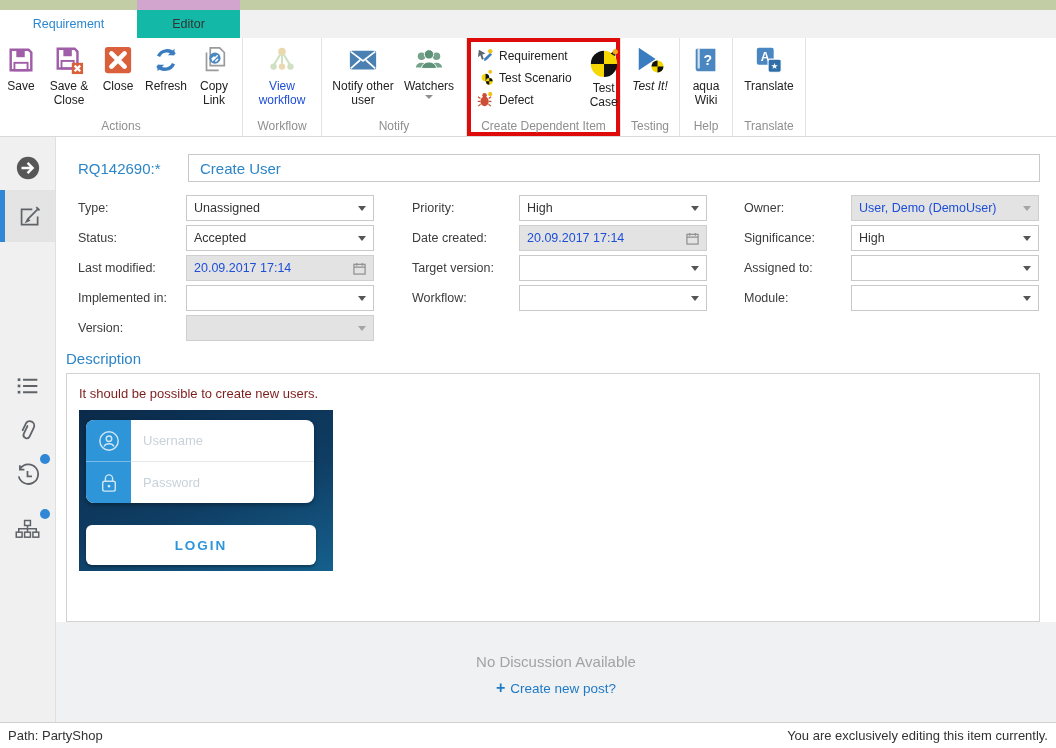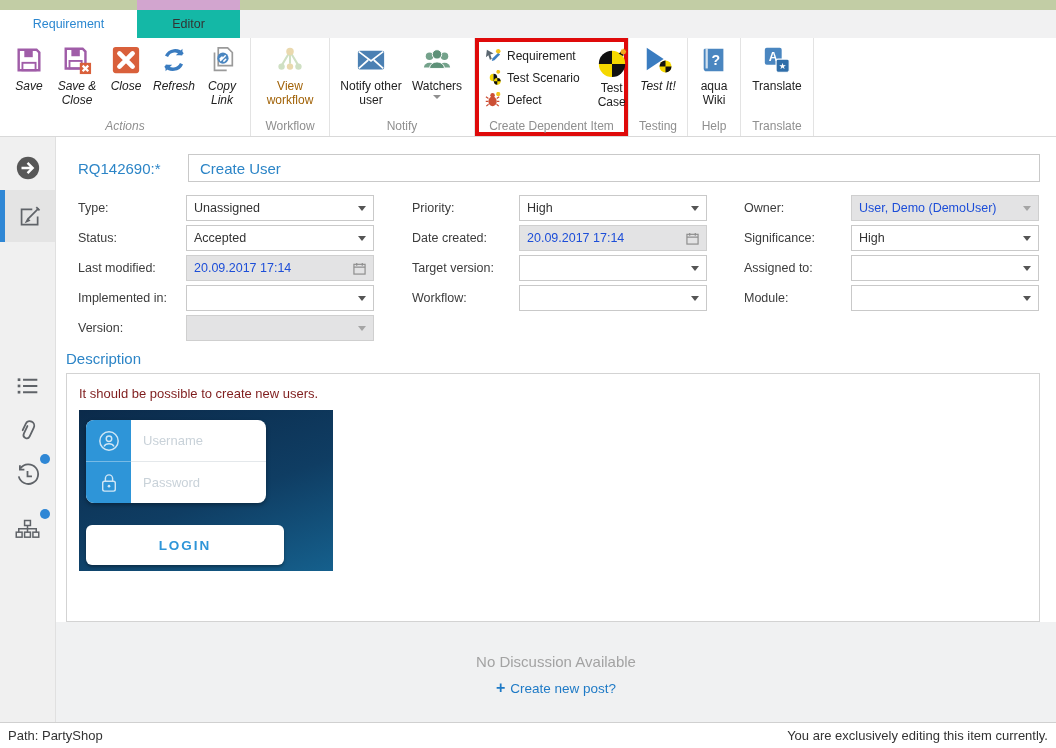--- a/index.html
+++ b/index.html
@@ -17,21 +17,21 @@
   .tab.active { width:137px; background:#fff; color:#2b87d0; }
   .tab.inactive { width:103px; background:#14b8a6; color:#333; }
 
   
   .ribbon { position:absolute; left:0; top:38px; width:1056px; height:99px; background:#fff; border-bottom:1px solid #d9d9d9; display:flex; }
   .rgroup { position:relative; height:98px; border-right:1px solid #e3e3e3; padding:6px 6px 16px 6px; display:flex; align-items:flex-start; }
   .rgroup .glabel { position:absolute; bottom:3px; left:0; right:0; text-align:center; font-size:12px; color:#8f8f8f; white-space:nowrap; }
   .bigbtn { display:flex; flex-direction:column; align-items:center; margin:0 2px; cursor:default; }
   .bigbtn .bicon { height:32px; display:flex; align-items:center; justify-content:center; }
   .bigbtn .blabel { font-size:12px; color:#222; text-align:center; line-height:14px; margin-top:3px; }
-  .bigbtn.disabled .blabel { color:#a16207; }
+  .bigbtn.disabled .blabel { color:#1d4ed8; }
   .caret { width:0; height:0; border-left:4px solid transparent; border-right:4px solid transparent; border-top:4px solid #8f8f8f; margin-top:2px; }
   .cdi { width:154px; box-shadow: inset 0 0 0 4px #df0a0a; padding:8px 6px 16px 10px; }
   .cdi-left { display:flex; flex-direction:column; gap:5px; margin-top:1px; }
   .smallbtn { display:flex; align-items:center; gap:5px; height:17px; }
   .smallbtn .slabel { font-size:12px; color:#222; white-space:nowrap; }
   .cdi-right { margin-left:8px; }
 
   
   .sidebar { position:absolute; left:0; top:137px; width:56px; height:585px; background:#f0f0f0; border-right:1px solid #e0e0e0; }
   .sitem { position:absolute; left:0; width:55px; height:44px; display:flex; align-items:center; justify-content:center; }
@@ -51,30 +51,30 @@
   .field.disabled { background:#e3e3e4; border-color:#cfcfcf; color:#1d4ed8; }
   .arrow { width:0; height:0; border-left:4px solid transparent; border-right:4px solid transparent; border-top:5px solid #555; }
   .field.disabled .arrow { border-top-color:#a5a5a5; }
 
   .desc-head { margin:9px 0 0 10px; font-size:15px; color:#2c85c7; height:20px; }
   .desc-box { margin:3px 0 0 10px; width:974px; height:249px; border:1px solid #d3d3d3; background:#fff; padding:12px; }
   .desc-text { font-size:13px; color:#7f1d1d; }
 
   
   .login-img { position:relative; margin-top:9px; width:254px; height:161px; background:linear-gradient(160deg,#0b2a4a 0%,#0f3d63 55%,#15608d 100%); }
-  .login-card { position:absolute; left:7px; top:10px; width:180px; height:83px; background:#fff; border-radius:8px; overflow:hidden; box-shadow:0 2px 4px rgba(0,0,0,.35); display:flex; }
+  .login-card { position:absolute; left:7px; top:10px; width:228px; height:83px; background:#fff; border-radius:8px; overflow:hidden; box-shadow:0 2px 4px rgba(0,0,0,.35); display:flex; }
   .login-iconcol { width:45px; background:#2e95d8; display:flex; flex-direction:column; }
   .login-iconcell { flex:1; display:flex; align-items:center; justify-content:center; }
   .login-iconcell:first-child { border-bottom:1px solid rgba(255,255,255,.35); }
   .login-fields { flex:1; display:flex; flex-direction:column; }
   .login-fieldrow { flex:1; display:flex; align-items:center; }
   .login-fieldrow:first-child { border-bottom:1px solid #e4e8eb; }
   .login-fieldrow input { border:none; outline:none; width:100%; font-family:"Liberation Sans",sans-serif; font-size:13px; padding:0 12px; color:#333; background:transparent; }
   .login-fieldrow input::placeholder { color:#c9d2d9; }
-  .login-btn { position:absolute; left:7px; top:115px; width:198px; height:40px; background:#fff; border:none; border-radius:6px; font-family:"Liberation Sans",sans-serif; font-size:13.5px; font-weight:bold; letter-spacing:2px; color:#2e95d8; box-shadow:0 2px 3px rgba(0,0,0,.35); }
+  .login-btn { position:absolute; left:7px; top:115px; width:230px; height:40px; background:#fff; border:none; border-radius:6px; font-family:"Liberation Sans",sans-serif; font-size:13.5px; font-weight:bold; letter-spacing:2px; color:#2e95d8; box-shadow:0 2px 3px rgba(0,0,0,.35); }
 
   
   .discussion { flex:1; background:#f0f1f2; text-align:center; padding-top:31px; }
   .disc-empty { font-size:15px; color:#a3a3a3; }
   .disc-link { margin-top:9px; font-size:13.5px; color:#1e7ac6; display:inline-flex; align-items:center; gap:5px; cursor:pointer; }
   .disc-plus { font-size:16px; font-weight:bold; }
 
   
   .statusbar { position:absolute; left:0; top:722px; width:1056px; height:26px; background:#fff; border-top:1px solid #d0d0d0; display:flex; align-items:center; justify-content:space-between; padding:0 8px; font-size:13px; color:#333; }
 
@@ -89,21 +89,21 @@
     <div class="pink"></div>
   </div>
 
   <div class="tabbar">
     <div class="tab active">Requirement</div>
     <div class="tab inactive">Editor</div>
   </div>
 
   <div class="ribbon">
 
-    <div class="rgroup" style="padding-left:8px;font-style:italic;">
+    <div class="rgroup" style="padding-left:0;">
       <div class="bigbtn" style="width:38px;">
         <span class="bicon">
           <svg width="30" height="30" viewBox="0 0 32 32">
               <path d="M5 5 h19 l3 3 v19 H5 Z" fill="none" stroke="#a05da8" stroke-width="2.6"></path>
               <rect x="11" y="5" width="9" height="8" fill="#a05da8"></rect>
               <rect x="9" y="19" width="14" height="8" fill="none" stroke="#a05da8" stroke-width="2"></rect>
             </svg>
         </span>
         <span class="blabel">Save</span>
       </div>

